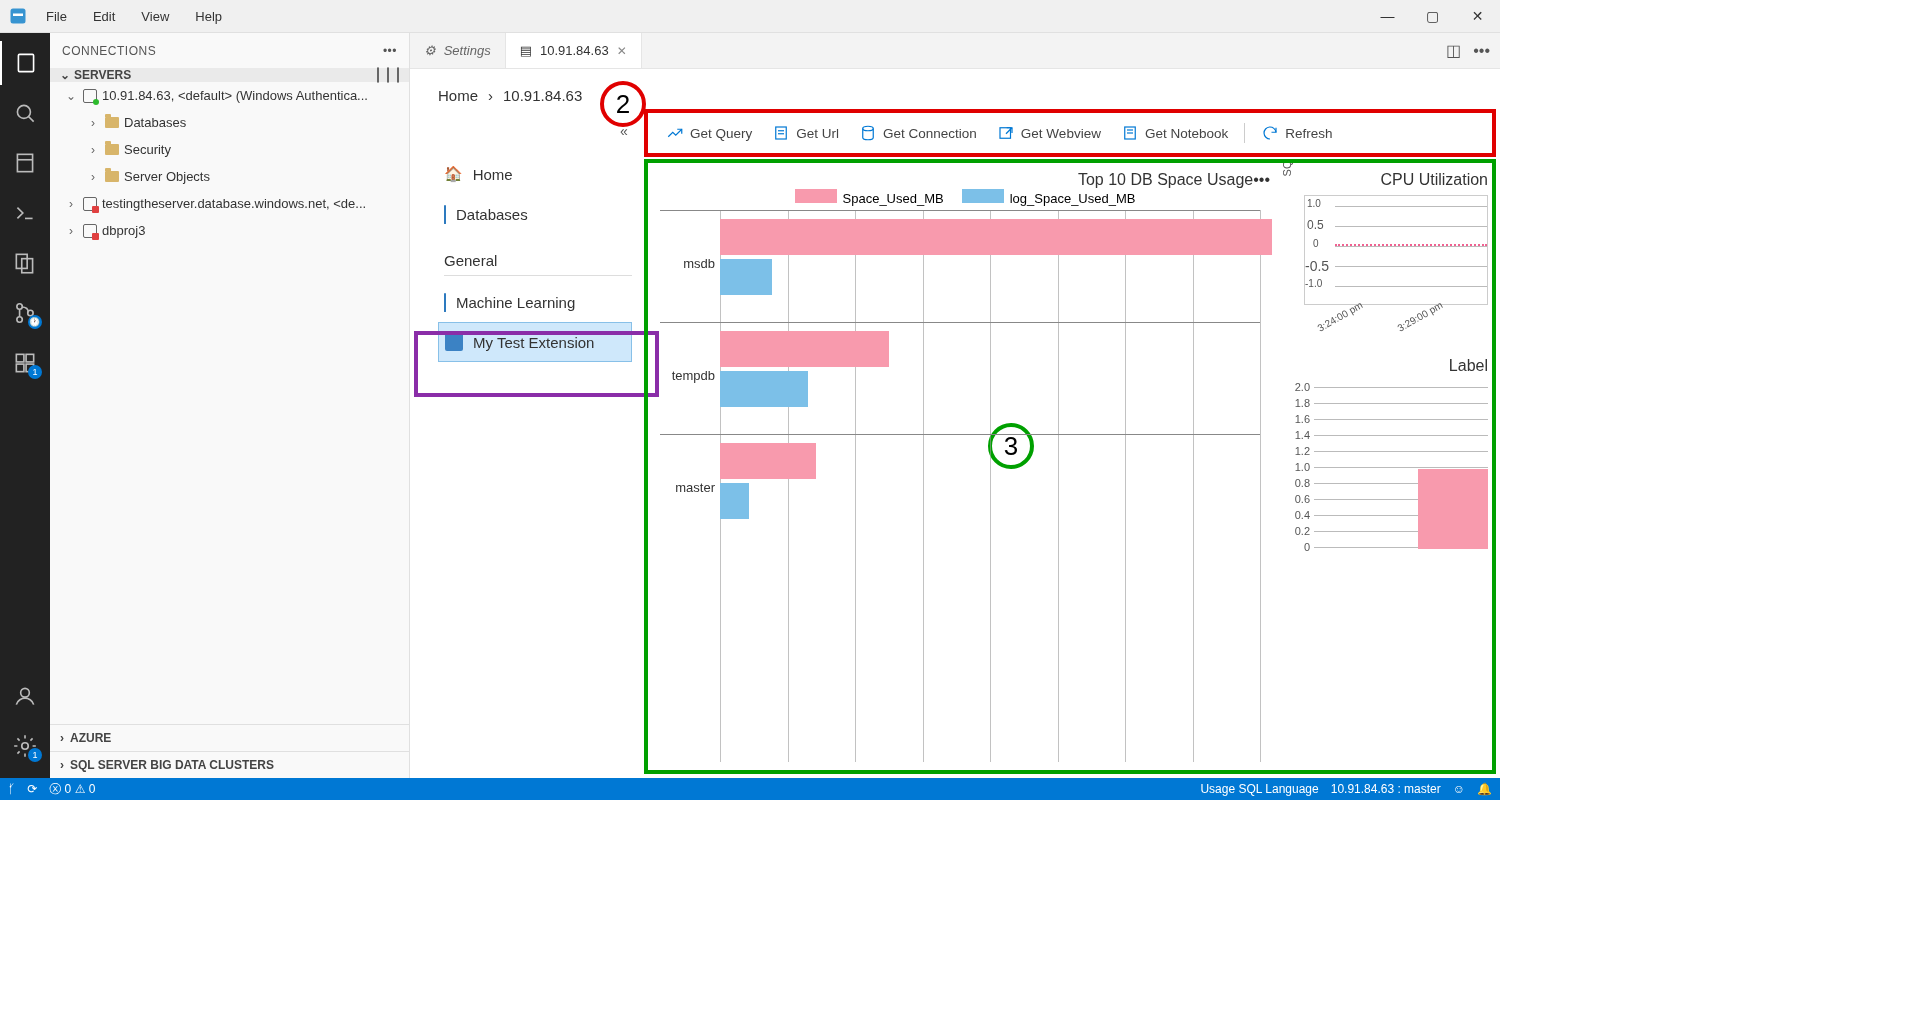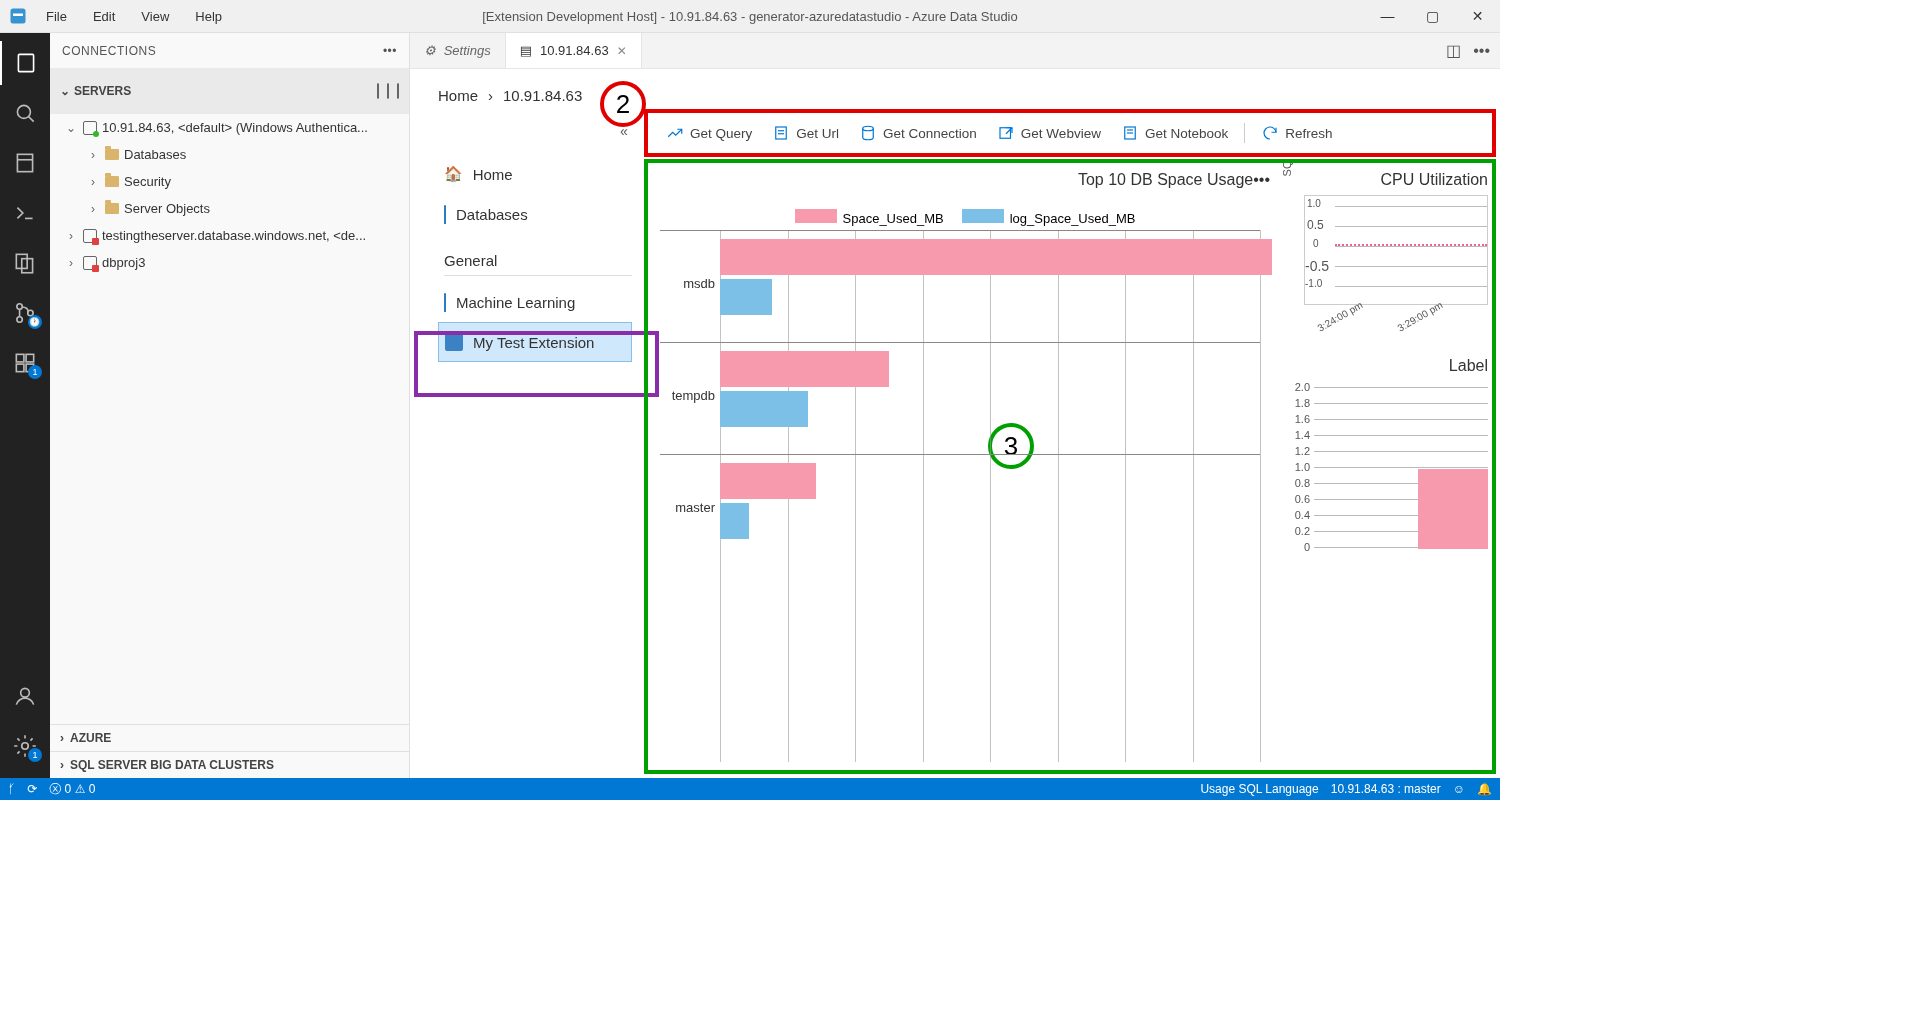--- a/index.html
+++ b/index.html
@@ -22,21 +22,21 @@
 .activitybar .item { width: 50px; height: 44px; display: flex; align-items: center; justify-content: center; position: relative; }
 .activitybar .item.active { border-left: 2px solid #fff; }
 .activitybar svg { stroke: #bbb; fill: none; stroke-width: 1.5; }
 .activitybar .item.active svg { stroke: #fff; }
 .activitybar .badge { position: absolute; bottom: 6px; right: 8px; background: #0078d4; color: #fff; font-size: 9px; width: 14px; height: 14px; border-radius: 50%; display: flex; align-items: center; justify-content: center; }
 .activitybar .bottom { position: absolute; bottom: 10px; display: flex; flex-direction: column; gap: 6px; }
 
 
 .sidebar { width: 360px; background: #f9f9f9; border-right: 1px solid #e0e0e0; display: flex; flex-direction: column; overflow: hidden; }
 .sidebar .header { height: 35px; display: flex; align-items: center; justify-content: space-between; padding: 0 12px; font-size: 12px; color: #555; letter-spacing: 0.5px; }
-.sidebar .section-head { background: #eaeaea; padding: 16px 10px; display: flex; align-items: center; justify-content: space-between; font-size: 12px; font-weight: 600; color: #444; }
+.sidebar .section-head { background: #eaeaea; padding: 0 10px; display: flex; align-items: center; justify-content: space-between; font-size: 12px; font-weight: 600; color: #444; }
 .sidebar .section-head .icons { display: flex; gap: 8px; }
 .tree { flex: 1; overflow: auto; font-size: 13px; color: #333; }
 .tree-row { display: flex; align-items: center; height: 27px; padding-left: 8px; gap: 4px; white-space: nowrap; }
 .tree-row .chev { width: 14px; font-size: 12px; color: #666; text-align: center; }
 .tree-row .icon { width: 16px; height: 16px; display: inline-flex; align-items: center; justify-content: center; }
 .tree-row.l1 { padding-left: 14px; }
 .tree-row.l2 { padding-left: 36px; }
 .sidebar .collapsed-section { border-top: 1px solid #e0e0e0; padding: 6px 10px; font-size: 12px; font-weight: 600; color: #444; display: flex; align-items: center; gap: 6px; }
 
 
@@ -63,21 +63,21 @@
 .toolbar-wrap { height: 48px; border: 4px solid #e00000; margin: 40px 4px 0 4px; display: flex; align-items: center; padding: 0 10px; gap: 4px; position: relative; }
 .collapse-btn { position: absolute; left: -28px; top: 10px; font-size: 14px; color: #555; }
 .tbtn { display: flex; align-items: center; gap: 6px; padding: 4px 8px; font-size: 13.5px; color: #444; }
 .tbtn svg { stroke: #0078d4; fill: none; stroke-width: 1.6; }
 .tsep { width: 1px; height: 20px; background: #ccc; margin: 0 4px; }
 
 .widgets { flex: 1; border: 4px solid #00a000; margin: 2px 4px 4px 4px; display: flex; overflow: hidden; position: relative; }
 .widget-left { flex: 1; padding: 8px 12px; display: flex; flex-direction: column; }
 .widget-right { width: 210px; padding: 8px 4px; display: flex; flex-direction: column; gap: 12px; overflow: hidden; }
 .widget-title { font-size: 16px; color: #333; display: flex; justify-content: flex-end; align-items: center; }
-.legend { display: flex; justify-content: center; gap: 18px; margin: 20px 0 4px; font-size: 13px; }
+.legend { display: flex; justify-content: center; gap: 18px; margin: 0 0 4px; font-size: 13px; }
 .legend .sw { width: 42px; height: 14px; display: inline-block; margin-right: 6px; }
 .sw-pink { background: #f89aad; }
 .sw-blue { background: #7cc0e8; }
 
 .chart { flex: 1; position: relative; }
 .chart .grid { position: absolute; left: 60px; right: 10px; top: 0; bottom: 0; }
 .chart .gridline { position: absolute; top: 0; bottom: 0; width: 1px; background: #999; opacity: 0.6; }
 .barrow { position: absolute; left: 0; right: 10px; height: 110px; border-top: 1px solid #888; }
 .barrow .ylabel { position: absolute; left: 0; top: 45px; width: 55px; text-align: right; font-size: 13px; color: #333; }
 .barrow .bar { position: absolute; left: 60px; height: 36px; }
@@ -113,21 +113,20 @@
   <svg class="app-icon" viewBox="0 0 24 24">
       <rect x="3" y="3" width="18" height="18" rx="3" fill="#3794d1"></rect>
       <rect x="6" y="9" width="12" height="3" fill="#fff"></rect>
     </svg>
   <div class="menu">
     <span>File</span>
     <span>Edit</span>
     <span>View</span>
     <span>Help</span>
   </div>
-  <div class="title">[Extension Development Host] - 10.91.84.63 - generator-azuredatastudio - Azure Data Studio</div>
   <div class="winbtns">
     <div>—</div>
     <div>▢</div>
     <div>✕</div>
   </div>
 </div>
 
 <div class="body">
 
   <div class="activitybar">

